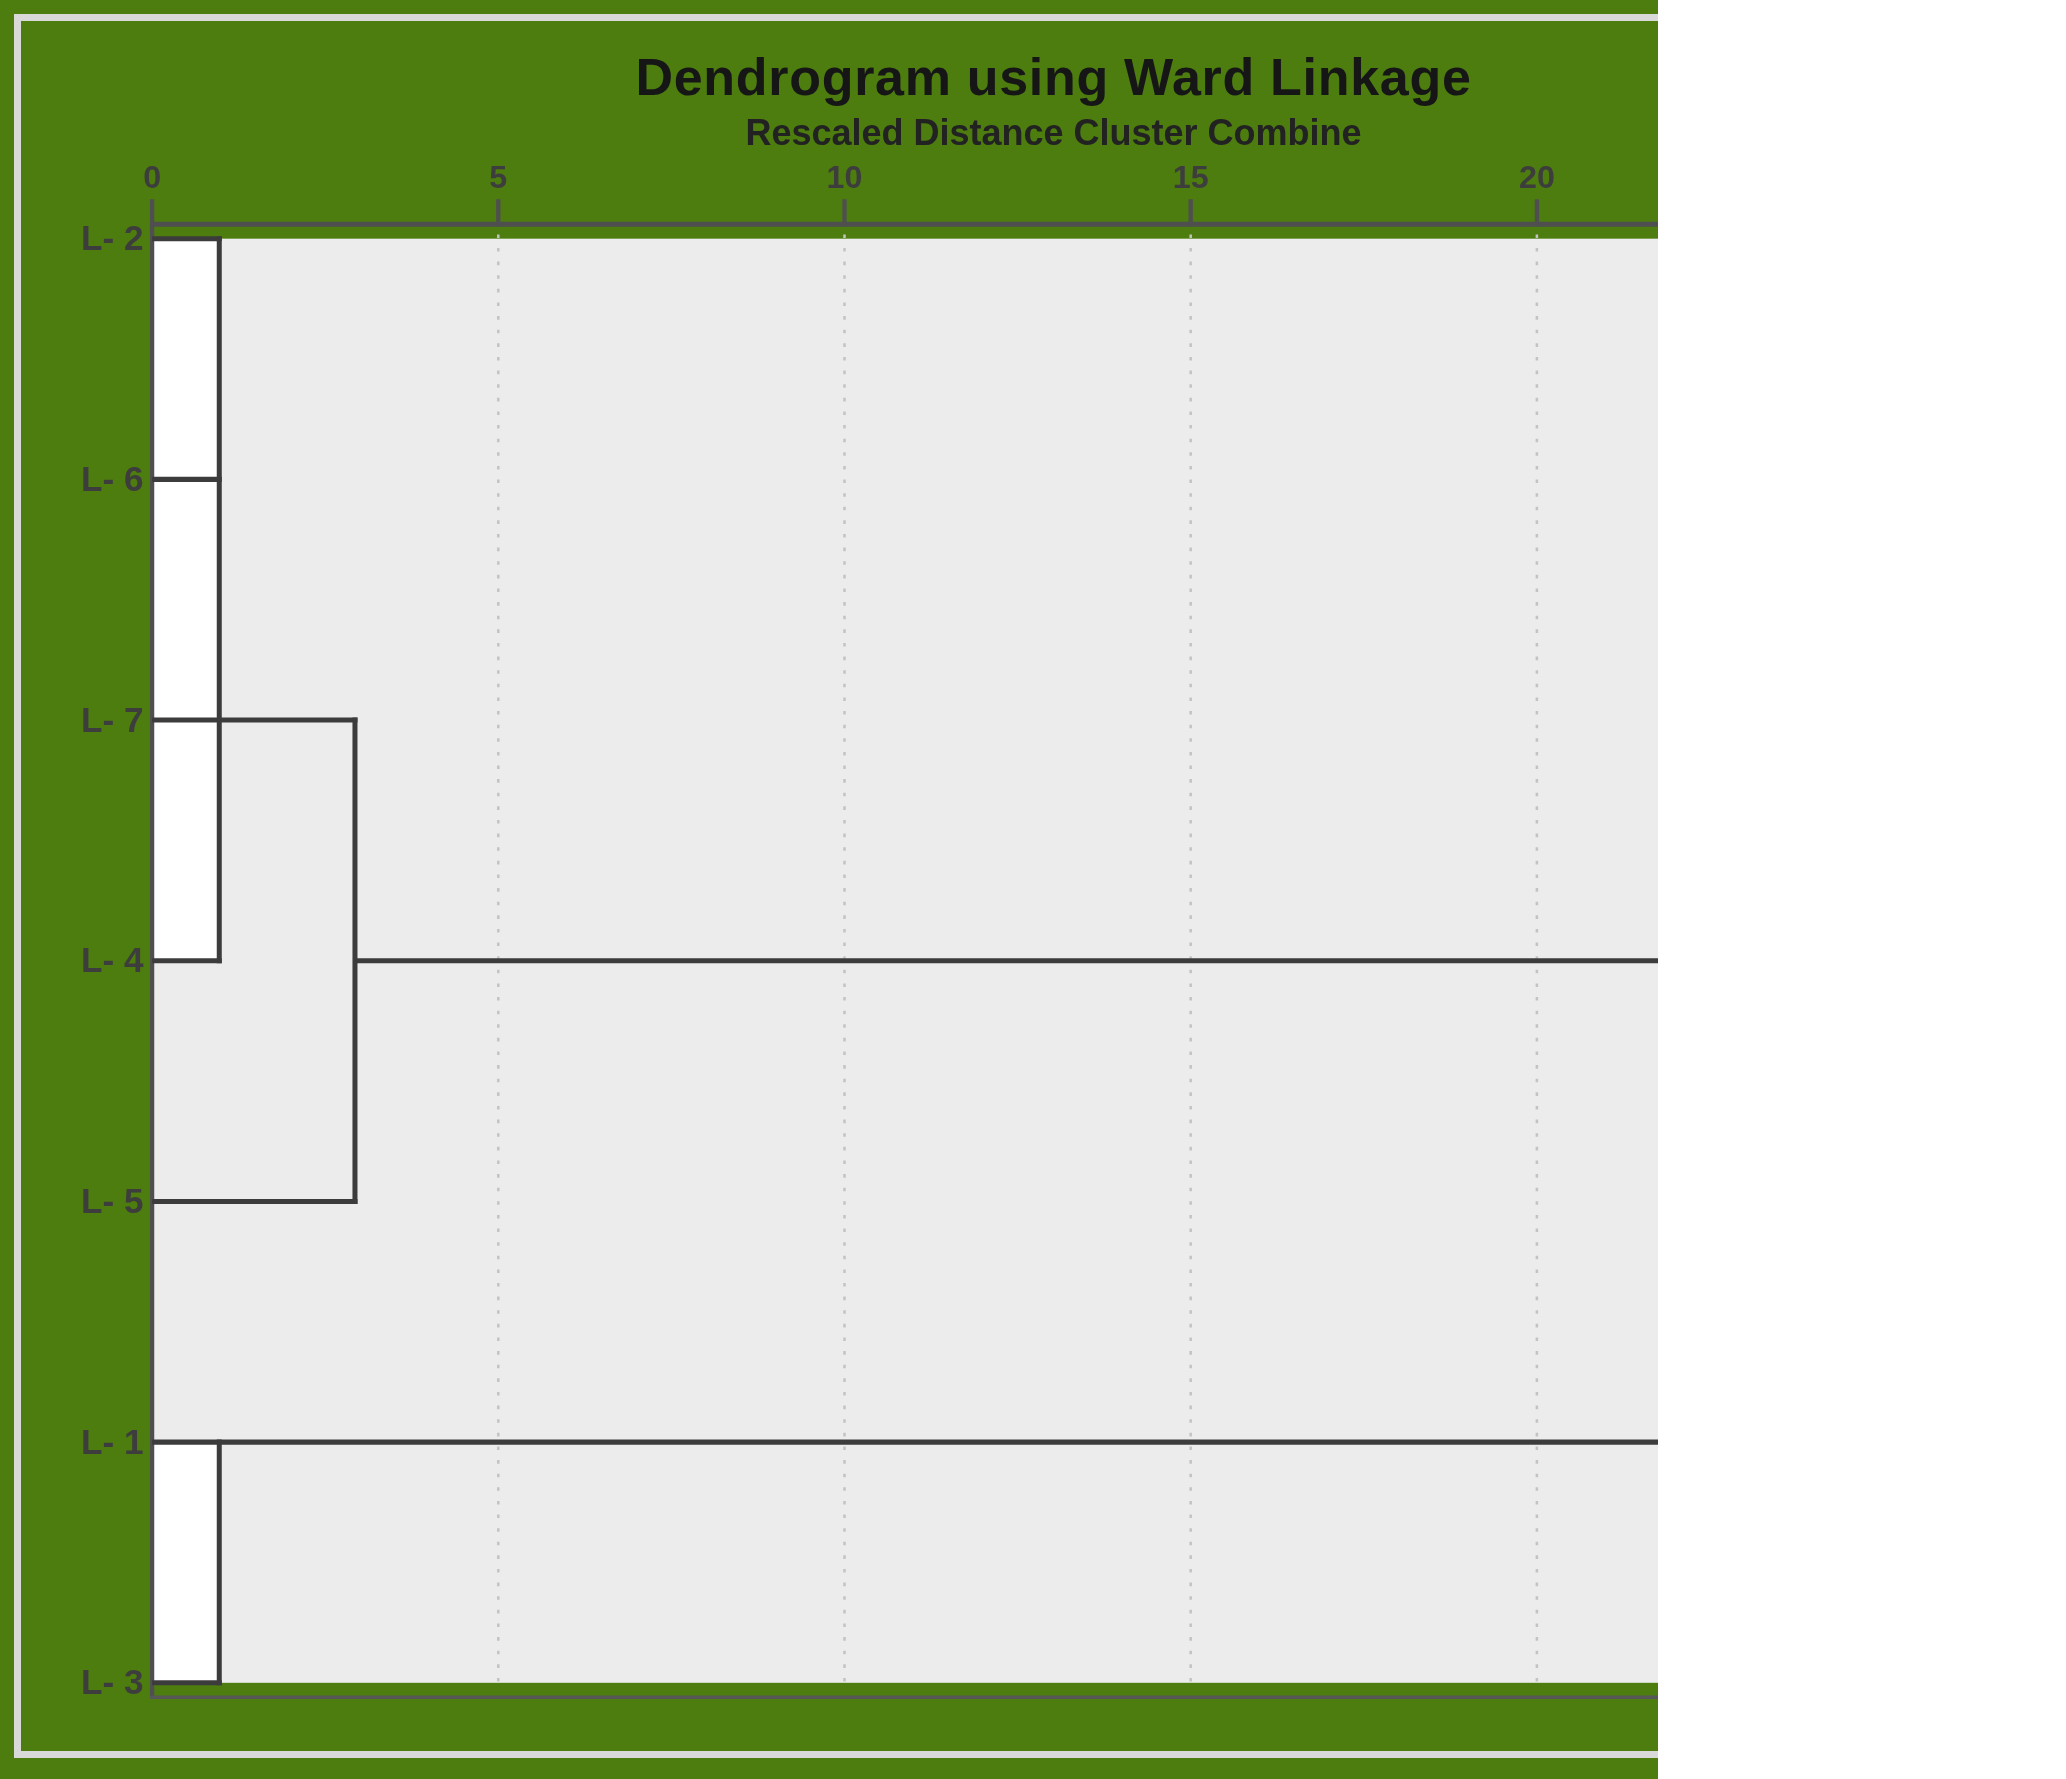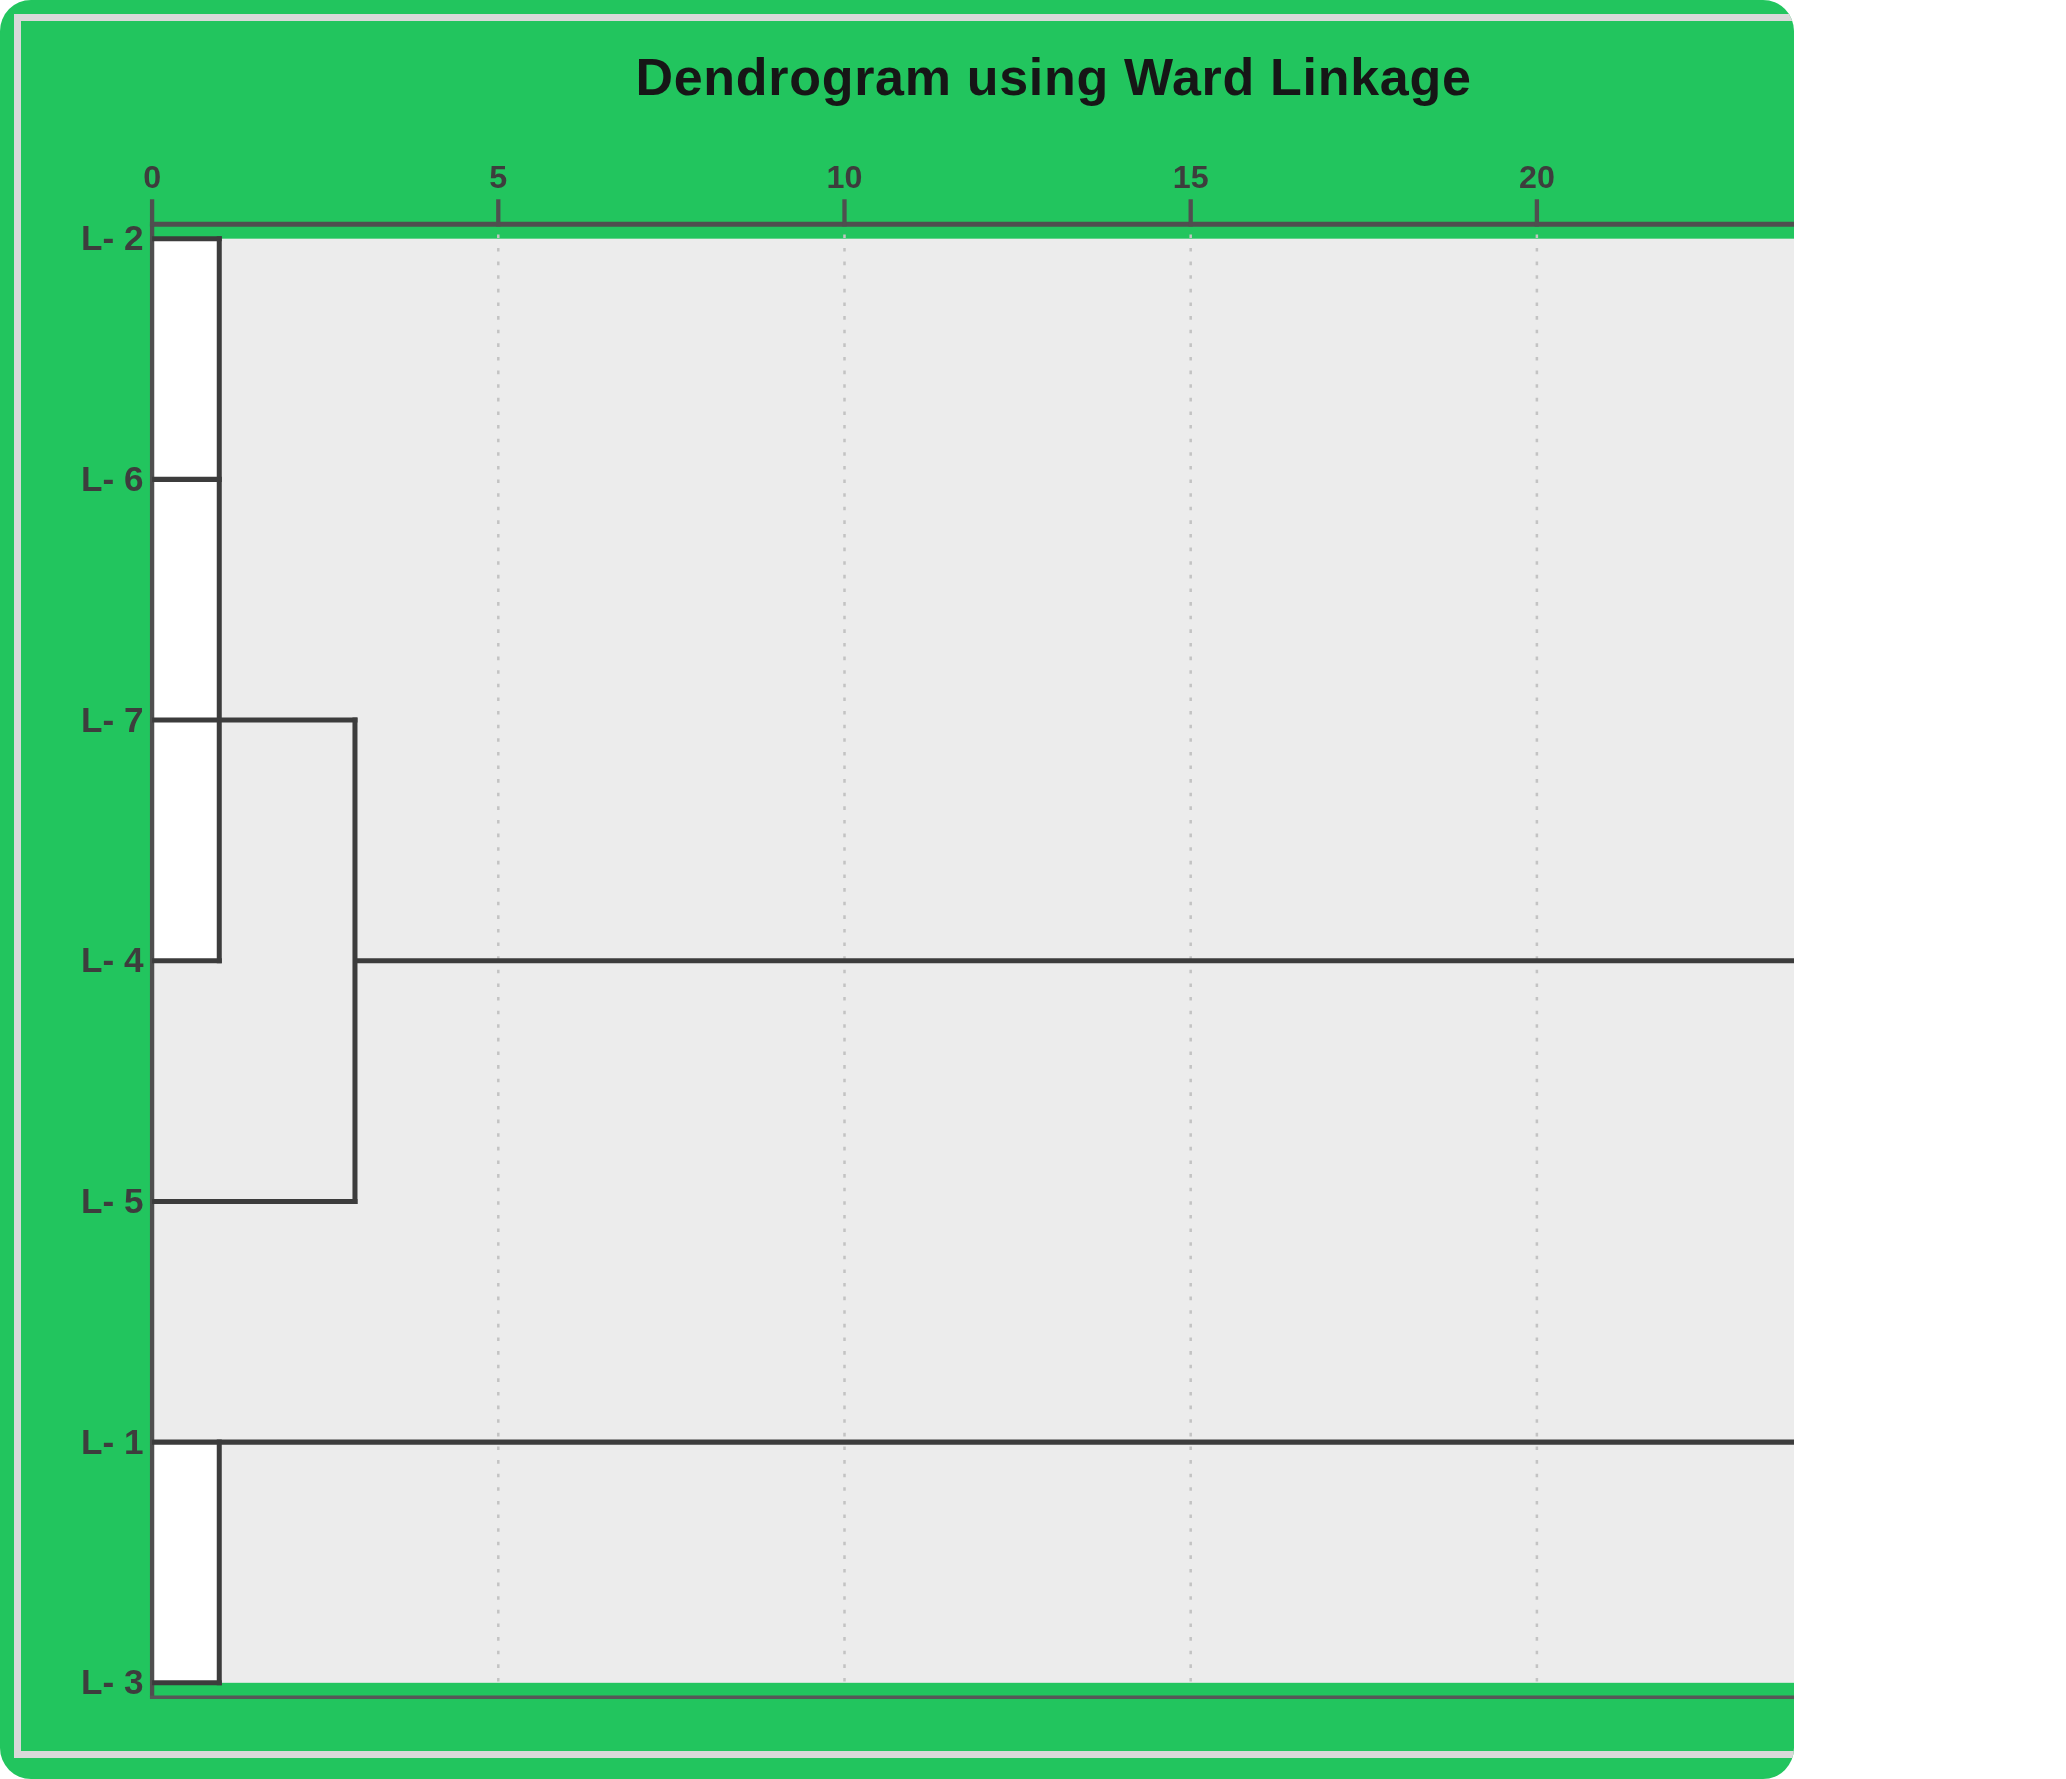--- a/index.html
+++ b/index.html
@@ -1,32 +1,33 @@
 <!DOCTYPE html>
 <html style="font-size:11.5px"><head>
 <meta charset="utf-8">
 <style>
   html,body{margin:0;padding:0;background:#ffffff;}
-  .page{position:relative;width:1794px;height:1779px;background:#22c55e;overflow:hidden;
-        font-family:"Liberation Sans",sans-serif;border-radius:31px;}
+  .page{position:relative;width:1658px;height:1779px;background:#4d7c0f;overflow:hidden;
+        font-family:"Liberation Sans",sans-serif;}
   .frame{position:absolute;left:14.3px;top:14.3px;width:2030px;height:1744px;
          border:7.2px solid #d9d9d9;box-sizing:border-box;}
   .chart-title{position:absolute;left:152px;top:47px;width:1803px;text-align:center;
          font-size:52px;font-weight:700;color:#161616;letter-spacing:0.7px;}
   .chart-subtitle{position:absolute;left:152px;top:112px;width:1803px;text-align:center;
          font-size:36px;font-weight:700;color:#222222;}
   svg#chart{position:absolute;left:0;top:0;}
   svg text{font-family:"Liberation Sans",sans-serif;font-weight:700;}
 </style>
 </head>
 <body>
 
 <div class="page">
   <div class="frame"></div>
   <div class="chart-title">Dendrogram using Ward Linkage</div>
+  <div class="chart-subtitle">Rescaled Distance Cluster Combine</div>
   <svg id="chart" width="2066" height="1779" viewBox="0 0 2882 2482">
       <rect x="212" y="333" width="2515" height="2014.8000000000002" fill="#ececec"></rect>
       <rect x="212" y="333" width="93.702" height="1007.4000000000001" fill="#ffffff"></rect>
       <rect x="212" y="2012" width="93.702" height="335.8000000000002" fill="#ffffff"></rect>
       <rect x="2634.7279999999996" y="1340.4" width="92.73600000000033" height="671.5999999999999" fill="#ffffff"></rect>
       <line x1="695" y1="327" x2="695" y2="2360" stroke="#c3c3c3" stroke-width="3.5" stroke-dasharray="5 14"></line>
       <line x1="1178" y1="327" x2="1178" y2="2360" stroke="#c3c3c3" stroke-width="3.5" stroke-dasharray="5 14"></line>
       <line x1="1661" y1="327" x2="1661" y2="2360" stroke="#c3c3c3" stroke-width="3.5" stroke-dasharray="5 14"></line>
       <line x1="2144" y1="327" x2="2144" y2="2360" stroke="#c3c3c3" stroke-width="3.5" stroke-dasharray="5 14"></line>
       <line x1="2627" y1="327" x2="2627" y2="2360" stroke="#c3c3c3" stroke-width="3.5" stroke-dasharray="5 14"></line>

